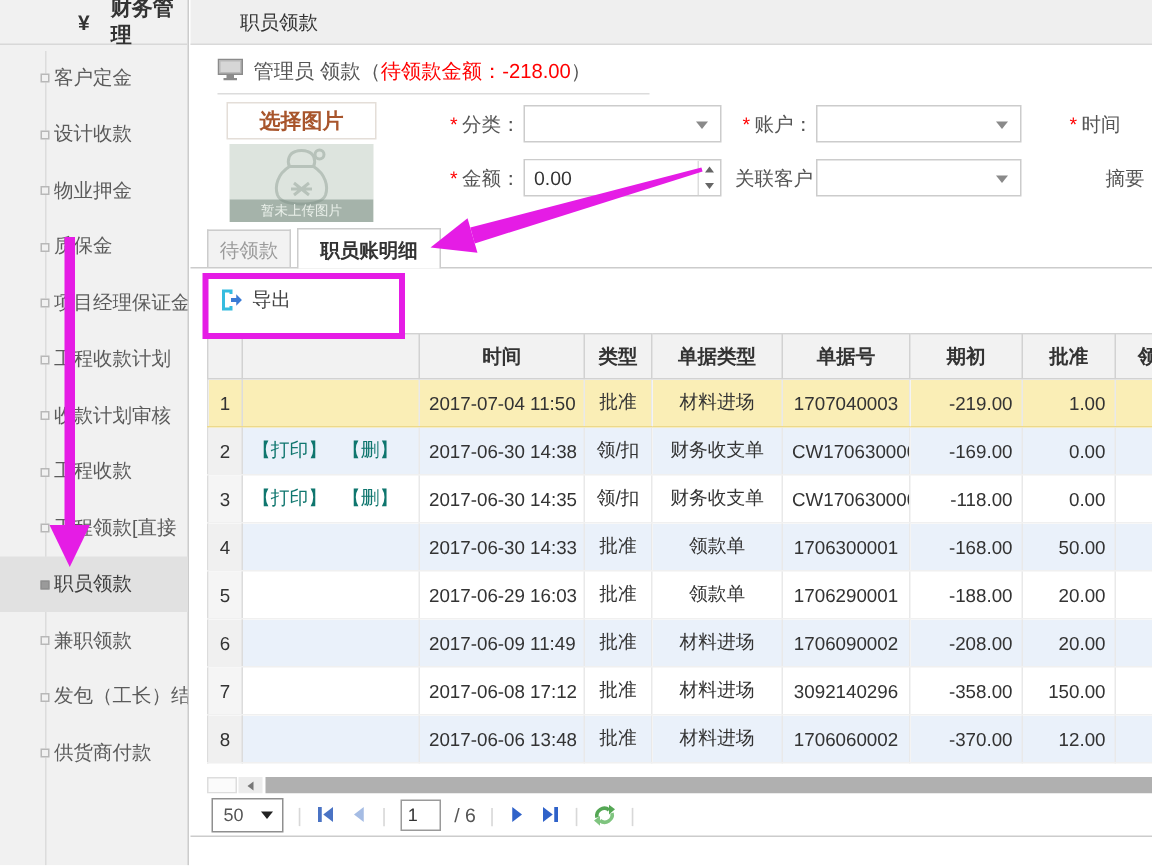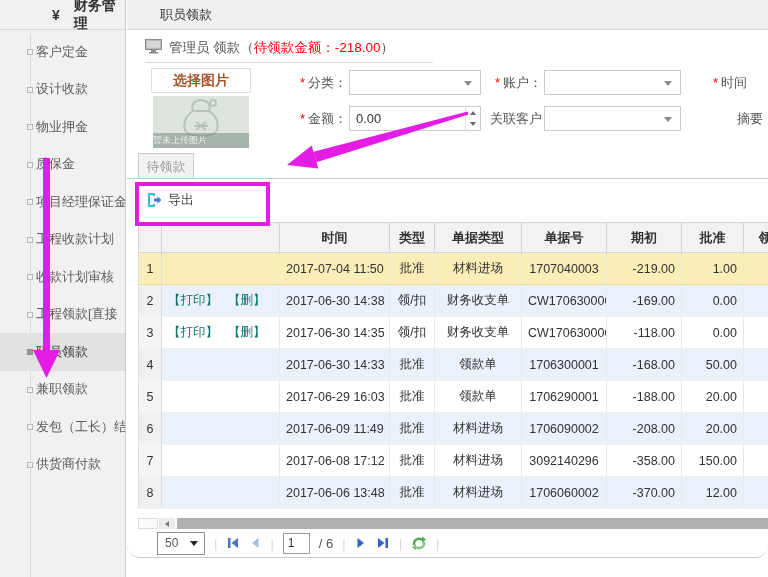--- a/index.html
+++ b/index.html
@@ -33,21 +33,21 @@
   .red { color:#f00; }
   .info-underline { position:absolute; top:62px; left:18px; width:288px; height:1px; background:#dcdcdc; }
 
   .upload-btn { position:absolute; left:24px; top:68px; width:100px; height:25px; background:#fff;
                 border:1px solid #e4ded8; color:#a8552c; font-weight:bold; font-size:14px;
                 text-align:center; line-height:23px; cursor:pointer; }
   .upload-img { position:absolute; left:26px; top:96px; width:96px; height:52px; background:#dde4de; overflow:hidden; }
   .upload-img svg { display:block; margin:2px auto 0; }
   .upload-caption { position:absolute; bottom:0; left:0; width:100%; height:15px;
                     background:rgba(118,139,128,.55); color:#e9efe9; font-size:9px;
-                    line-height:15px; }
+                    text-align:center; line-height:15px; }
 
   .lbl { position:absolute; height:25px; line-height:25px; font-size:13px; color:#555; text-align:right; white-space:nowrap; }
   .star { color:#f00; margin-right:3px; }
   .dd { position:absolute; height:25px; background:#fff; border:1px solid #ccc; cursor:pointer; }
   .dd-arrow { position:absolute; right:8px; top:10px; width:0; height:0;
               border-left:4px solid transparent; border-right:4px solid transparent; border-top:5px solid #8a8a8a; }
   .amount-wrap { position:absolute; left:222px; top:106px; width:132px; height:25px; border:1px solid #ccc; background:#fff; }
   .amount-wrap input { position:absolute; left:0; top:0; width:116px; height:23px; border:none; outline:none;
                        font-size:13px; color:#333; padding-left:6px; font-family:inherit; }
   .spin { position:absolute; right:0; top:0; width:15px; height:23px; border-left:1px solid #ddd; }
@@ -83,22 +83,22 @@
   
   .hscroll { position:absolute; left:11px; top:518px; width:630px; height:11px; }
   .hs-corner { position:absolute; left:0; top:0; width:20px; height:11px; background:#fbfbfb; border:1px solid #ddd; }
   .hs-btn { position:absolute; left:21px; top:0; width:16px; height:11px; background:#ececec;
             display:flex; align-items:center; justify-content:center; cursor:pointer; }
   .hs-btn .tri { width:0; height:0; border-top:3px solid transparent; border-bottom:3px solid transparent; border-right:4px solid #777; }
   .hs-thumb { position:absolute; left:39px; right:0; top:0; height:11px; background:#b0b0b0; cursor:pointer; }
 
   
   .pager { position:absolute; left:0; top:529px; width:641px; height:29px; background:#fff;
-           border-bottom:1px solid #ccc; display:flex; align-items:center; padding-left:30px; gap:9px;
-           font-size:13px; color:#555;border-radius:13px; }
+           border-bottom:1px solid #ccc; display:flex; align-items:center; padding-left:14px; gap:9px;
+           font-size:13px; color:#555; }
   .page-size { position:relative; width:48px; height:23px; border:1px solid #8f8f8f; background:#fff;
                font-size:12px; line-height:21px; padding-left:7px; cursor:pointer; }
   .page-size .ps-arrow { position:absolute; right:6px; top:8px; width:0; height:0;
                border-left:4px solid transparent; border-right:4px solid transparent; border-top:5px solid #222; }
   .psep { color:#d8d8d8; }
   .pic { display:flex; align-items:center; cursor:pointer; }
   .page-input { width:27px; height:21px; border:1px solid #9a9a9a; font-size:12px; padding-left:4px;
                 font-family:inherit; color:#333; }
   .page-total { color:#555; }
 
@@ -137,20 +137,24 @@
           <span class="bullet"></span>
           <span>项目经理保证金</span>
         </div>
       <div class="sb-item">
           <span class="bullet"></span>
           <span>工程收款计划</span>
         </div>
       <div class="sb-item">
           <span class="bullet"></span>
           <span>收款计划审核</span>
+        </div>
+      <div class="sb-item">
+          <span class="bullet"></span>
+          <span>工程收款</span>
         </div>
       <div class="sb-item">
           <span class="bullet"></span>
           <span>工程领款[直接</span>
         </div>
       <div class="sb-item active">
           <span class="bullet"></span>
           <span>职员领款</span>
         </div>
       <div class="sb-item">
@@ -229,20 +233,21 @@
         </span>
     </div>
     <div class="lbl" style="left:345px; top:106px; width:70px;">关联客户</div>
     <div class="dd" style="left:417px; top:106px; width:137px;">
         <span class="dd-arrow"></span>
       </div>
     <div class="lbl" style="left:610px; top:106px; width:40px; text-align:left;">摘要</div>
 
     <div class="tabs-line"></div>
     <div class="tab tab-wait">待领款</div>
+    <div class="tab tab-detail">职员账明细</div>
 
     <div class="export-btn">
       <svg width="16" height="16" viewBox="0 0 16 16">
         <path d="M2 1 H9 V4 H7 V3 H4 V13 H7 V12 H9 V15 H2 Z" fill="#35bcdf"></path>
         <path d="M8 6.6 H11.5 V4.2 L15.3 8 L11.5 11.8 V9.4 H8 Z" fill="#3a7bd5"></path>
       </svg>
       <span>导出</span>
     </div>
 
     <div class="tbl-wrap">

